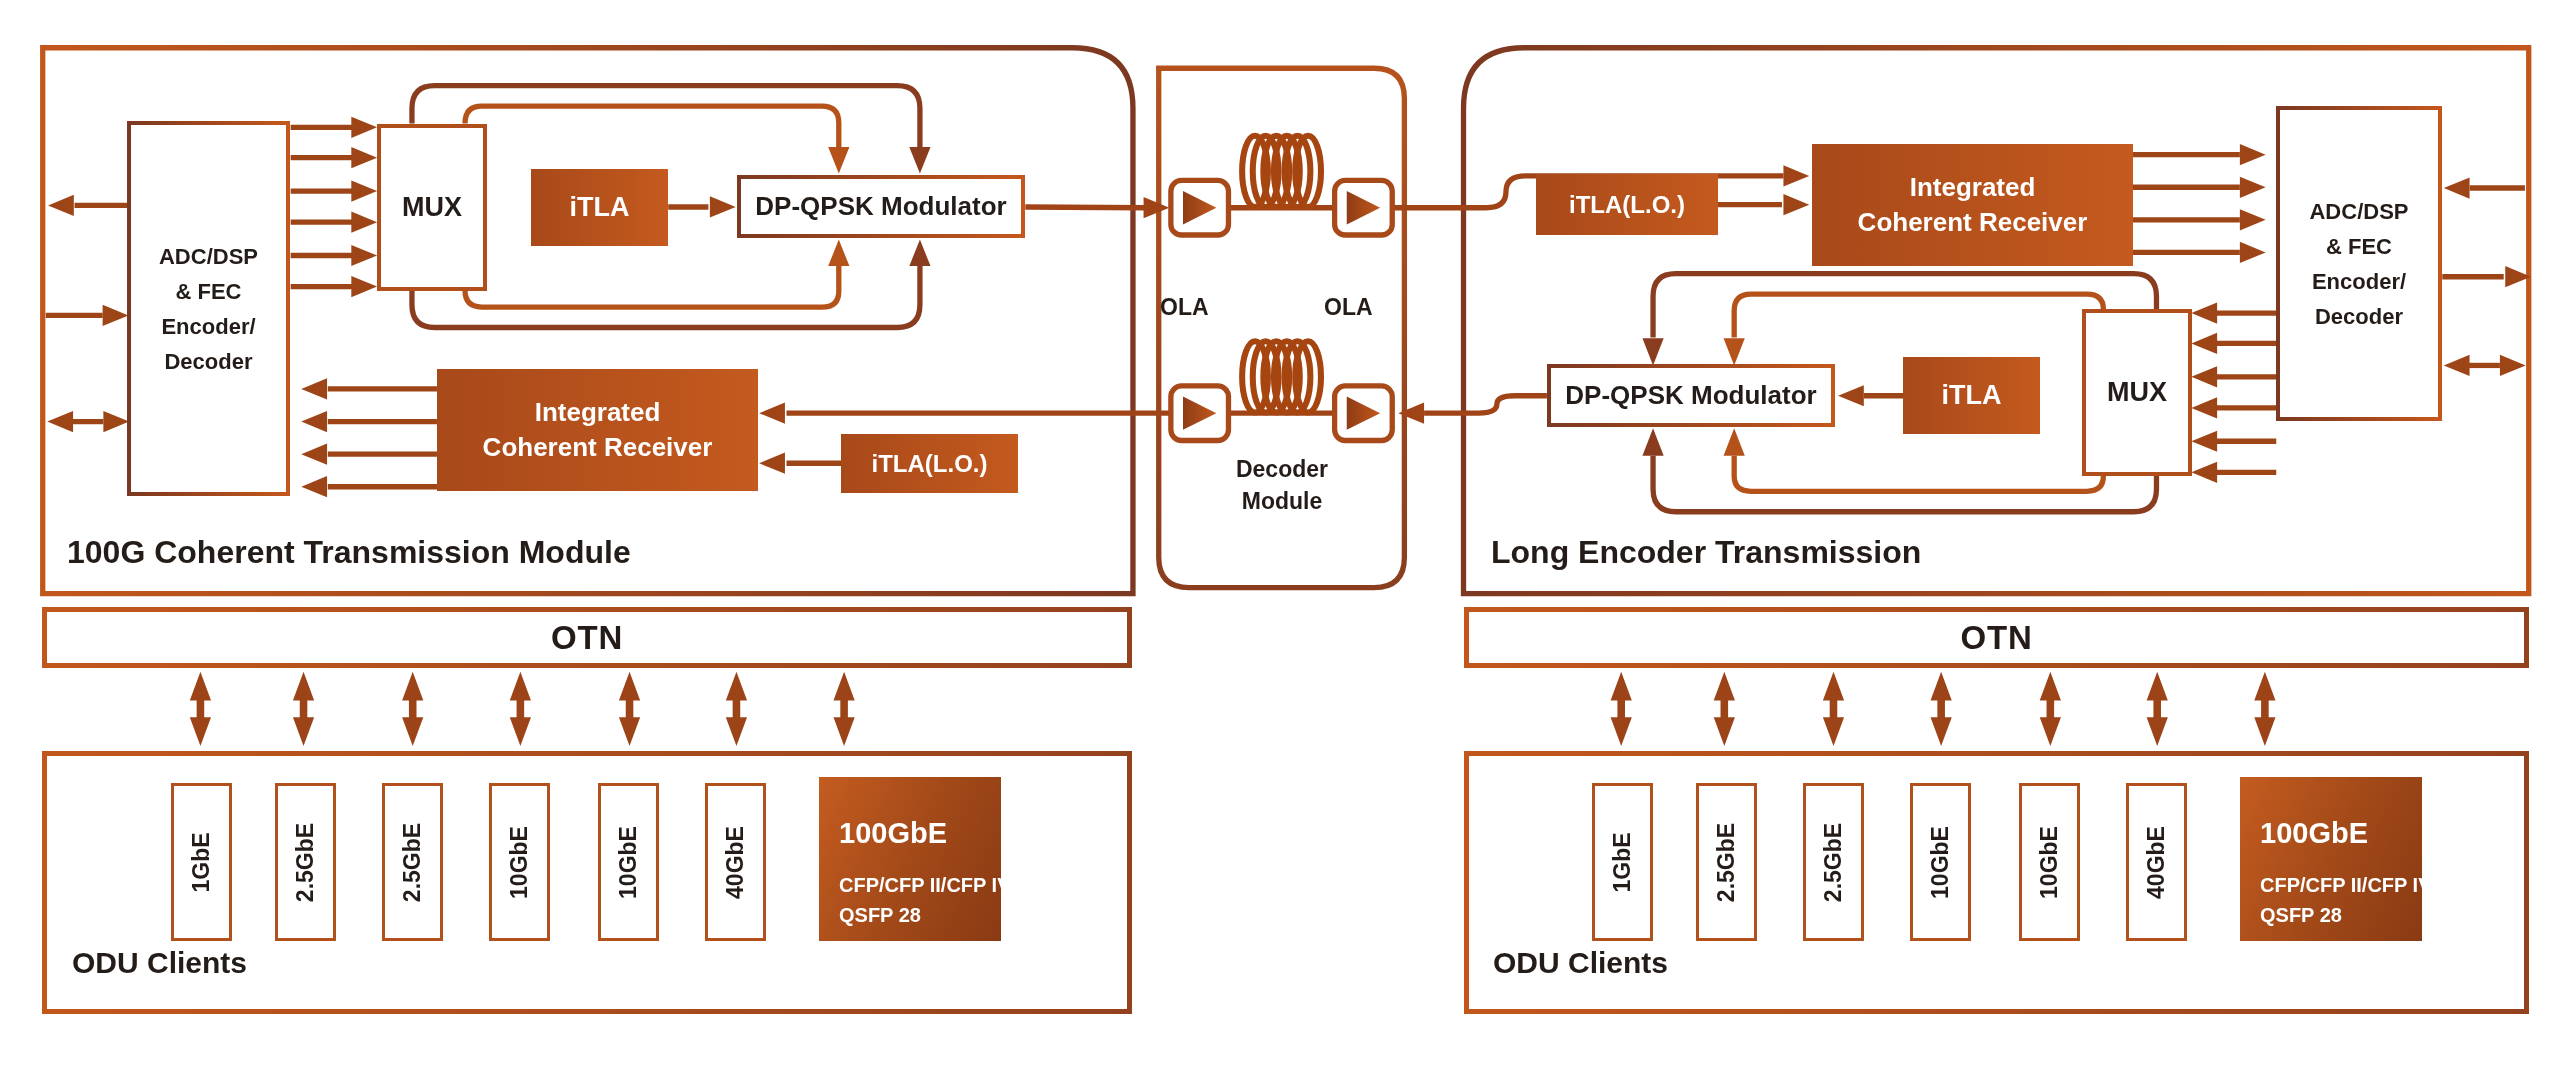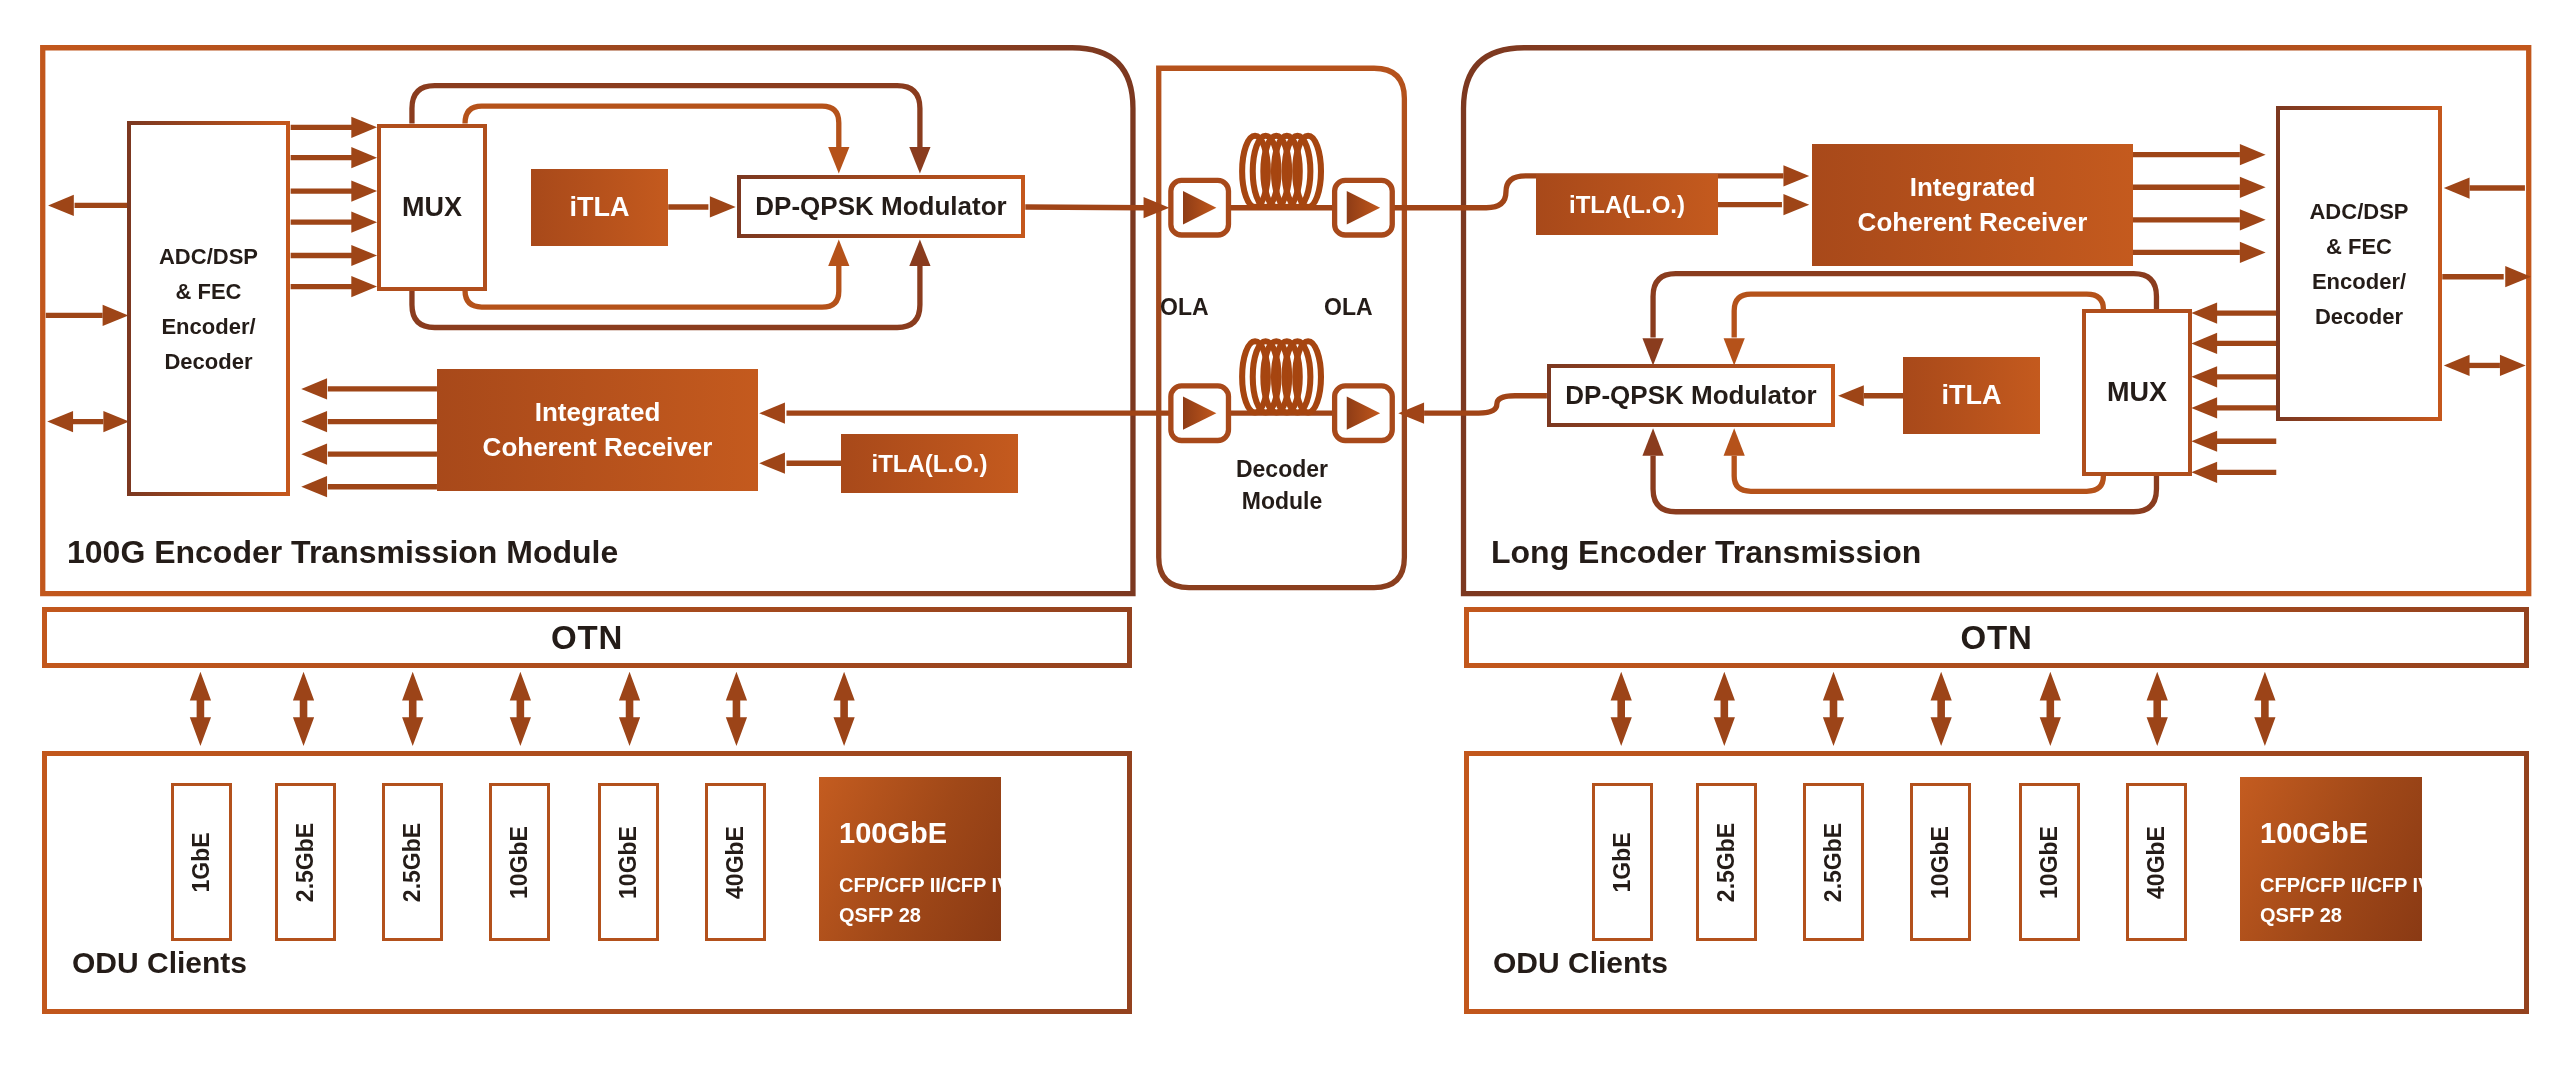--- a/index.html
+++ b/index.html
@@ -242,21 +242,21 @@
   <div class="abs bx grad-border" style="left:737px;top:175px;width:288px;height:63px;font-size:26px;">
     <span>DP-QPSK Modulator</span>
   </div>
   <div class="abs fill" style="left:437px;top:369px;width:321px;height:122px;">
     <div class="icr-line">Integrated</div>
     <div class="icr-line">Coherent Receiver</div>
   </div>
   <div class="abs fill" style="left:841px;top:434px;width:177px;height:59px;font-size:24px;">
     <span>iTLA(L.O.)</span>
   </div>
-  <div class="abs lbl-big" style="left:67px;top:534px;">100G Encoder Transmission Module</div>
+  <div class="abs lbl-big" style="left:67px;top:534px;">100G Coherent Transmission Module</div>
 
   <div class="abs otn" style="left:42px;top:607px;width:1090px;height:61px;">
     <span class="otn-t">OTN</span>
   </div>
 
   <div class="abs odu" style="left:42px;top:751px;width:1090px;height:263px;"></div>
   <div class="abs slot" style="left:171px;top:783px;width:61px;height:158px;">
     <span class="slot-t">1GbE</span>
     </div>
   <div class="abs slot" style="left:275px;top:783px;width:61px;height:158px;">

